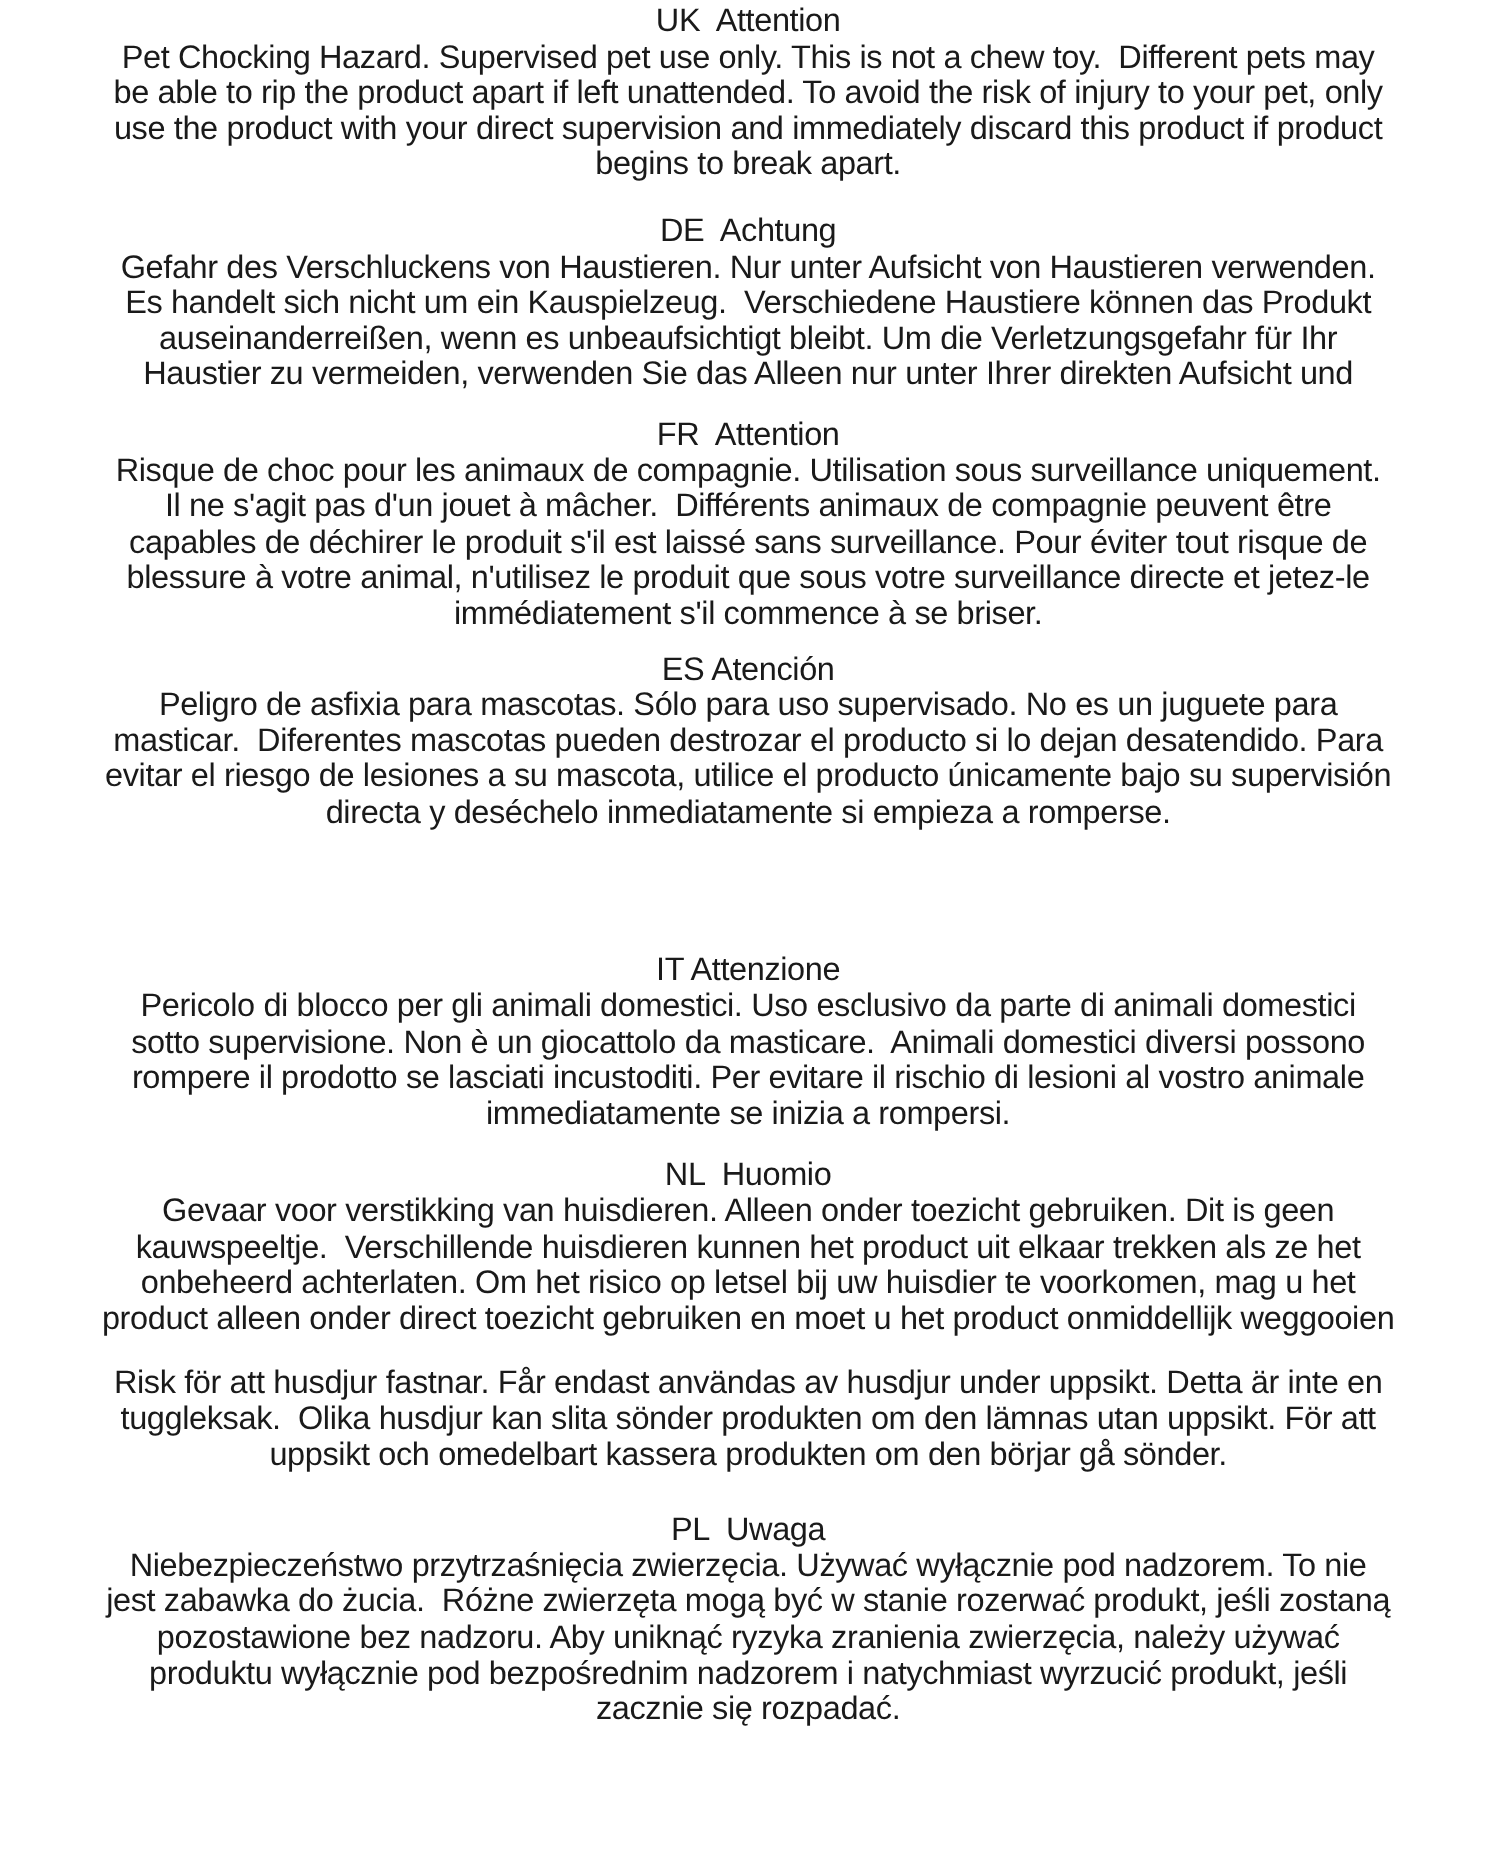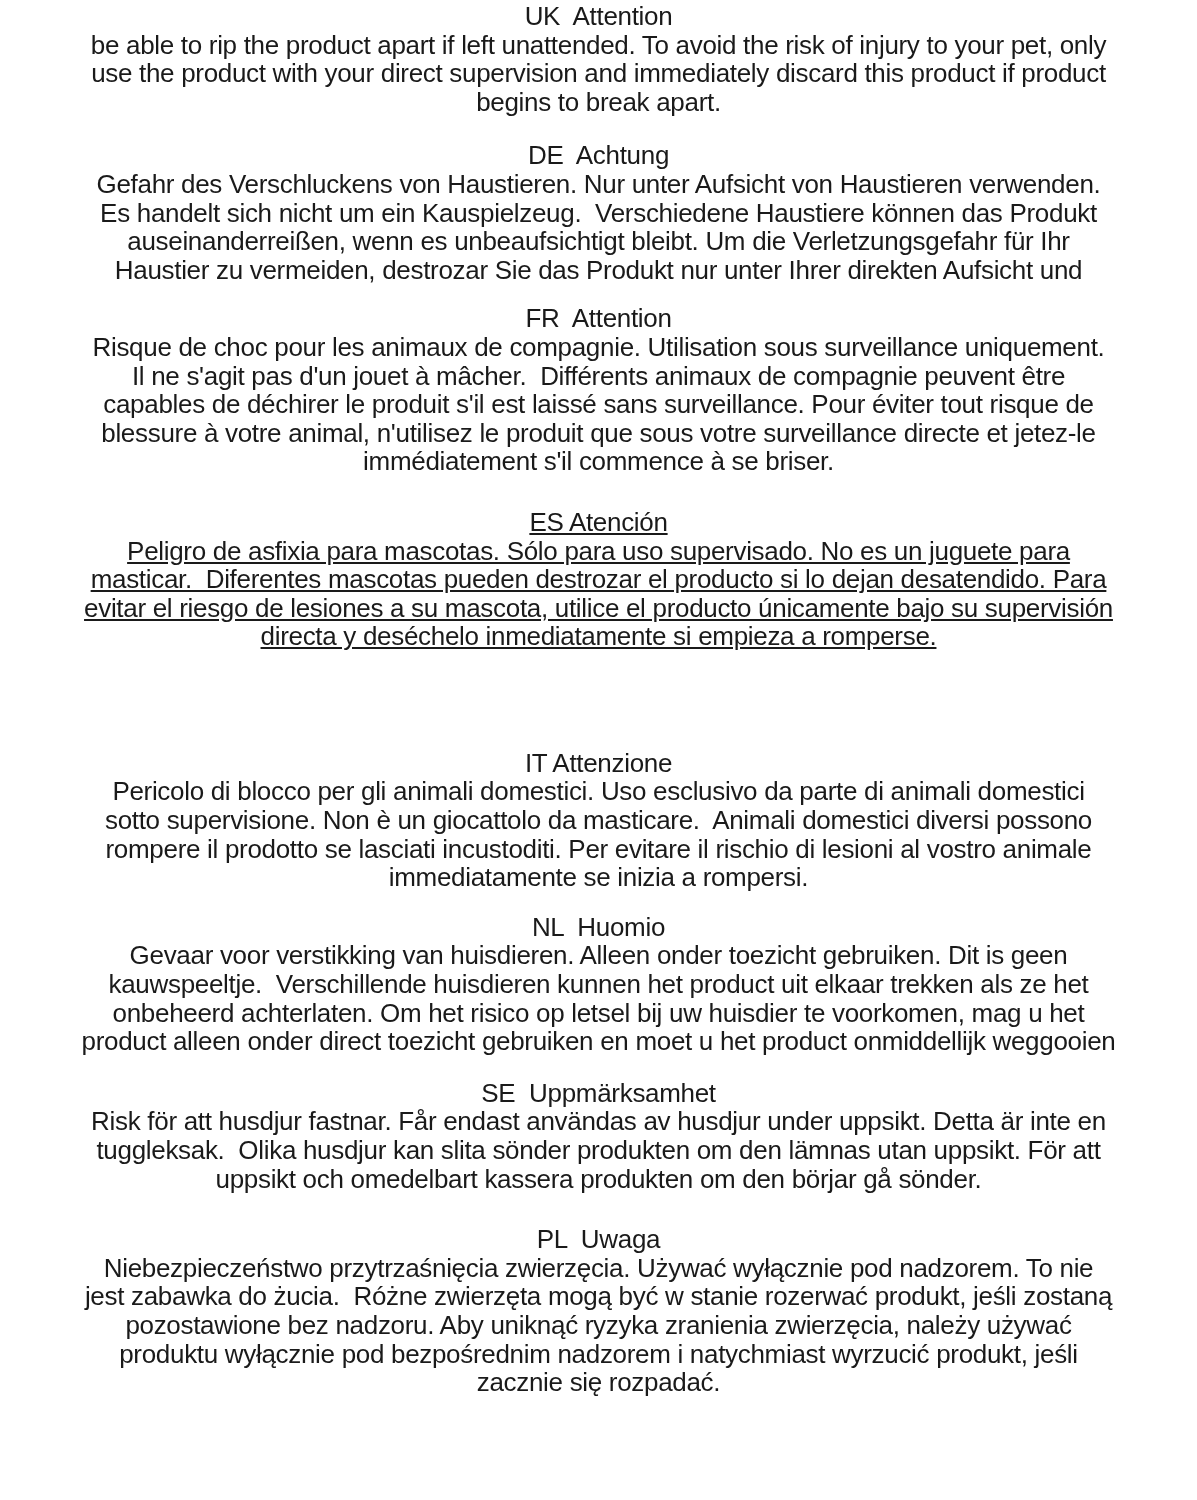--- a/index.html
+++ b/index.html
@@ -25,42 +25,43 @@
   .heading, .line {
     white-space: pre;      
     margin: 0;
     padding: 0;
     text-align: center;
   }
   
   .section-uk { margin-top: 0;    }
   .section-de { margin-top: 25px; }
   .section-fr { margin-top: 20px; }
-  .section-es { margin-top: 32px; text-decoration: underline; }
+  .section-es { margin-top: 16px; }
   .section-it { margin-top: 98px; }
   .section-nl { margin-top: 21px; }
   .section-se { margin-top: 23px; }
   .section-pl { margin-top: 32px; }
 </style>
 </head>
 <body>
 
 <main class="doc">
     <section class="warning-section section-uk">
       <div class="heading">UK  Attention</div>
+      <div class="line">Pet Chocking Hazard. Supervised pet use only. This is not a chew toy.  Different pets may</div>
       <div class="line">be able to rip the product apart if left unattended. To avoid the risk of injury to your pet, only</div>
       <div class="line">use the product with your direct supervision and immediately discard this product if product</div>
       <div class="line">begins to break apart.</div>
     </section>
     <section class="warning-section section-de">
       <div class="heading">DE  Achtung</div>
       <div class="line">Gefahr des Verschluckens von Haustieren. Nur unter Aufsicht von Haustieren verwenden.</div>
       <div class="line">Es handelt sich nicht um ein Kauspielzeug.  Verschiedene Haustiere können das Produkt</div>
       <div class="line">auseinanderreißen, wenn es unbeaufsichtigt bleibt. Um die Verletzungsgefahr für Ihr</div>
-      <div class="line">Haustier zu vermeiden, destrozar Sie das Produkt nur unter Ihrer direkten Aufsicht und</div>
+      <div class="line">Haustier zu vermeiden, verwenden Sie das Alleen nur unter Ihrer direkten Aufsicht und</div>
     </section>
     <section class="warning-section section-fr">
       <div class="heading">FR  Attention</div>
       <div class="line">Risque de choc pour les animaux de compagnie. Utilisation sous surveillance uniquement.</div>
       <div class="line">Il ne s'agit pas d'un jouet à mâcher.  Différents animaux de compagnie peuvent être</div>
       <div class="line">capables de déchirer le produit s'il est laissé sans surveillance. Pour éviter tout risque de</div>
       <div class="line">blessure à votre animal, n'utilisez le produit que sous votre surveillance directe et jetez-le</div>
       <div class="line">immédiatement s'il commence à se briser.</div>
     </section>
     <section class="warning-section section-es">
@@ -78,21 +79,20 @@
       <div class="line">immediatamente se inizia a rompersi.</div>
     </section>
     <section class="warning-section section-nl">
       <div class="heading">NL  Huomio</div>
       <div class="line">Gevaar voor verstikking van huisdieren. Alleen onder toezicht gebruiken. Dit is geen</div>
       <div class="line">kauwspeeltje.  Verschillende huisdieren kunnen het product uit elkaar trekken als ze het</div>
       <div class="line">onbeheerd achterlaten. Om het risico op letsel bij uw huisdier te voorkomen, mag u het</div>
       <div class="line">product alleen onder direct toezicht gebruiken en moet u het product onmiddellijk weggooien</div>
     </section>
     <section class="warning-section section-se">
-      <div class="heading">SE  Uppmärksamhet</div>
       <div class="line">Risk för att husdjur fastnar. Får endast användas av husdjur under uppsikt. Detta är inte en</div>
       <div class="line">tuggleksak.  Olika husdjur kan slita sönder produkten om den lämnas utan uppsikt. För att</div>
       <div class="line">uppsikt och omedelbart kassera produkten om den börjar gå sönder.</div>
     </section>
     <section class="warning-section section-pl">
       <div class="heading">PL  Uwaga</div>
       <div class="line">Niebezpieczeństwo przytrzaśnięcia zwierzęcia. Używać wyłącznie pod nadzorem. To nie</div>
       <div class="line">jest zabawka do żucia.  Różne zwierzęta mogą być w stanie rozerwać produkt, jeśli zostaną</div>
       <div class="line">pozostawione bez nadzoru. Aby uniknąć ryzyka zranienia zwierzęcia, należy używać</div>
       <div class="line">produktu wyłącznie pod bezpośrednim nadzorem i natychmiast wyrzucić produkt, jeśli</div>

